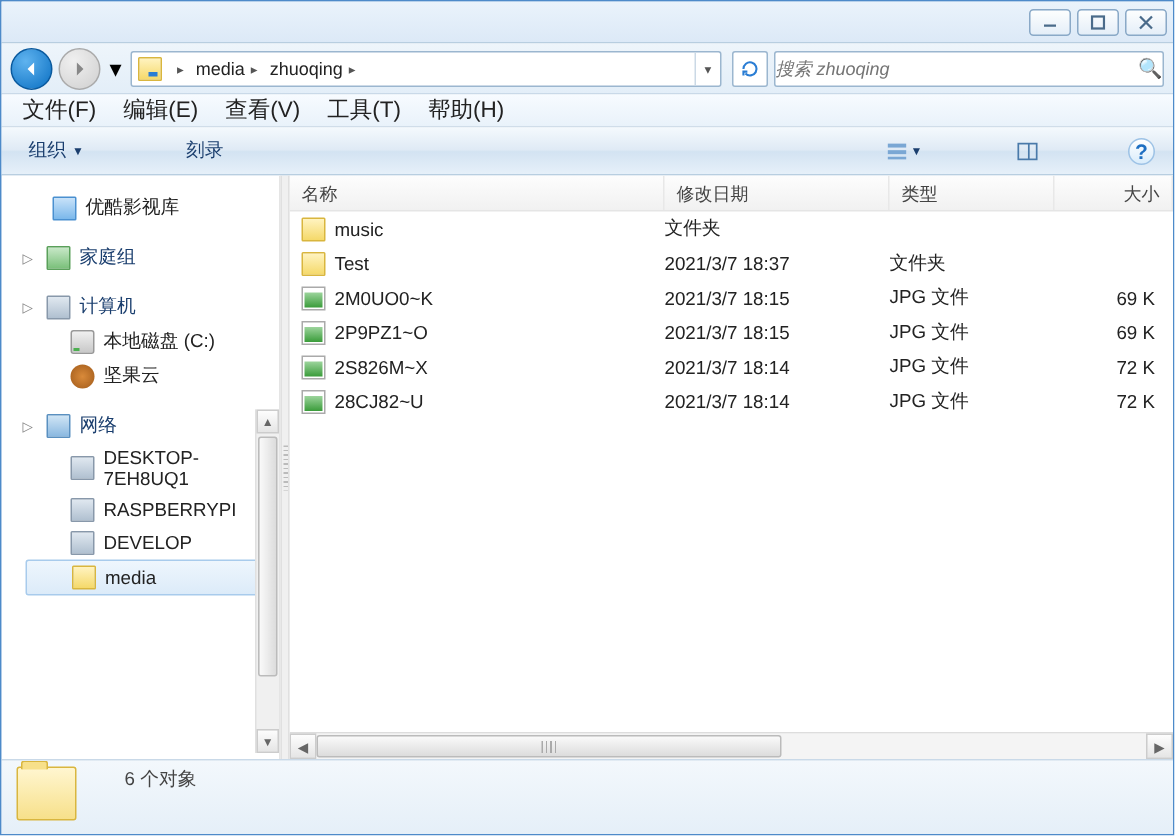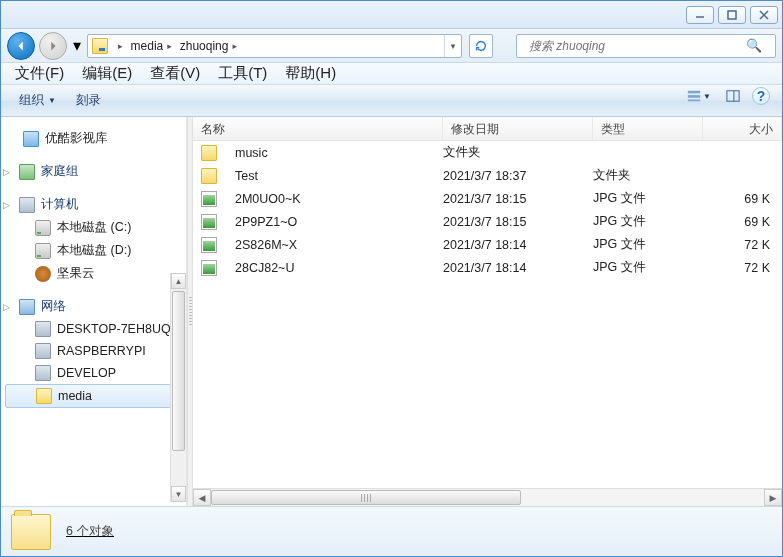--- a/index.html
+++ b/index.html
@@ -19,42 +19,42 @@
 .navbtn.fwd svg { fill:#888; }
 .navdrop { width:12px; height:24px; display:flex; align-items:center; justify-content:center; }
 .addrbar { flex:1; height:24px; border:1px solid #9bb6cf; background:#fff; display:flex; align-items:center; border-radius:2px; }
 .addrseg { display:flex; align-items:center; padding:0 4px; font-size:12px; color:#222; height:100%; }
 .addrseg .tri { margin-left:4px; font-size:9px; color:#555; }
 .addricon { width:16px; height:16px; margin:0 2px 0 4px; background:linear-gradient(#fff3c0,#f5d96a); border:1px solid #d9b63e; border-radius:1px; position:relative; }
 .addricon::before { content:""; position:absolute; bottom:2px; right:2px; width:6px; height:3px; background:#2a7dd4; }
 .addrend { margin-left:auto; display:flex; align-items:center; border-left:1px solid #cbd9e6; height:100%; }
 .addrend .dd { width:16px; display:flex; align-items:center; justify-content:center; font-size:9px; color:#555; height:100%; }
 .refresh { width:24px; height:24px; border:1px solid #9bb6cf; background:#fff; margin-left:3px; display:flex; align-items:center; justify-content:center; color:#2a7dd4; border-radius:2px; }
-.searchbox { width:260px; height:24px; border:1px solid #9bb6cf; background:#fff; margin-left:19px; display:flex; align-items:center; border-radius:2px; padding:0 12px; }
+.searchbox { width:260px; height:24px; border:1px solid #9bb6cf; background:#fff; margin-left:0; display:flex; align-items:center; border-radius:2px; padding:0 0; }
 .searchbox input { border:none; outline:none; flex:1; font-size:12px; color:#555; font-style:italic; background:transparent; }
 .searchbox .mag { color:#2a7dd4; font-size:13px; }
 
 
 .menurow { height:22px; background:linear-gradient(#f7fbff,#e9f2fa); border-bottom:1px solid #d0dde9; display:flex; align-items:center; padding:0 6px; gap:2px; }
 .mitem { font-size:15px; color:#222; padding:2px 8px; }
 
 
-.toolbar { height:32px; background:linear-gradient(#f4f9fd,#dfeaf5 48%,#d3e3f2 52%,#e6f0f9); border-bottom:1px solid #b8cee0; display:flex; padding:0 8px; }
+.toolbar { height:32px; background:linear-gradient(#f4f9fd,#dfeaf5 48%,#d3e3f2 52%,#e6f0f9); border-bottom:1px solid #b8cee0; display:flex; align-items:center; padding:0 8px;gap:48px; }
 .titem { font-size:12.5px; color:#1a3e6e; padding:4px 10px; display:flex; align-items:center; gap:4px; }
 .titem .dd { font-size:8px; }
 .tspacer { flex:1; }
 .ticon { width:26px; height:22px; display:flex; align-items:center; justify-content:center; border:1px solid transparent; border-radius:2px; margin-left:2px; }
 .ticon.view { width:38px; }
 .ticon svg { width:14px; height:14px; }
 .help { color:#1e6fc2; font-weight:bold; font-size:14px; border:1px solid #9ec3e6; border-radius:50%; width:18px; height:18px; display:flex; align-items:center; justify-content:center; background:linear-gradient(#fff,#d9ecfb); }
 
 
 .body { flex:1; display:flex; overflow:hidden; }
 .sidebar { width:186px; background:#fff; overflow-y:auto; font-size:12.5px; color:#222; padding:4px 0 4px 0; border-right:1px solid #e5e5e5; position:relative; }
-.sgroup { margin:6px 0 10px 0; }
+.sgroup { margin:6px 0 10px 12px; }
 .sgrouphdr { display:flex; align-items:center; padding:3px 6px 3px 14px; gap:6px; color:#1a3e6e; }
 .sgrouphdr .tri { font-size:9px; color:#888; width:10px; margin-left:-12px; }
 .sitem { display:flex; align-items:center; padding:3px 6px 3px 34px; gap:6px; }
 .sitem.selected { background:linear-gradient(#eef6fd,#dcebf9); border:1px solid #a8cbec; border-radius:2px; margin:0 4px; padding-left:30px; }
 .ico { width:16px; height:16px; flex-shrink:0; }
 .ico-folder { background:linear-gradient(#fff3c0,#f5d96a); border:1px solid #d9b63e; border-radius:1px; }
 .ico-folder-blue { background:linear-gradient(#c8e2f9,#7bb8eb); border:1px solid #4a90d0; border-radius:1px; }
 .ico-drive { background:linear-gradient(#f0f0f0,#c8c8c8); border:1px solid #999; border-radius:2px; position:relative; }
 .ico-drive::after { content:""; position:absolute; left:1px; bottom:1px; width:4px; height:2px; background:#4caf50; }
 .ico-nut { background:radial-gradient(circle,#d98a3a,#a05a1a); border-radius:50%; }
@@ -69,30 +69,30 @@
 
 .main { flex:1; display:flex; flex-direction:column; background:#fff; overflow:hidden; }
 .colhdr { height:24px; display:flex; border-bottom:1px solid #e5e5e5; background:linear-gradient(#fdfdfd,#f1f1f1); font-size:12px; color:#444; }
 .colhdr > div { padding:4px 8px; border-right:1px solid #e8e8e8; }
 .c-name { width:250px; }
 .c-date { width:150px; }
 .c-type { width:110px; }
 .c-size { flex:1; text-align:right; padding-right:12px; }
 .filelist { flex:1; overflow:auto; }
 .frow { display:flex; font-size:12.5px; color:#222; padding:3px 0; align-items:center; }
-.frow .c-name { display:flex; align-items:center; gap:18px; padding-left:8px; }
+.frow .c-name { display:flex; align-items:center; gap:6px; padding-left:8px; }
 .frow .c-size { color:#222; }
 .hscroll { height:18px; background:#f0f0f0; border-top:1px solid #ddd; position:relative; display:flex; align-items:center; }
 .hscroll .arrow { width:18px; height:100%; background:linear-gradient(#fdfdfd,#e5e5e5); border:1px solid #ccc; display:flex; align-items:center; justify-content:center; font-size:9px; color:#666; }
 .hscroll .track { flex:1; height:100%; background:#f4f4f4; position:relative; }
 .hscroll .thumb { position:absolute; left:0; top:1px; bottom:1px; width:56%; background:linear-gradient(#fafafa,#dcdcdc); border:1px solid #bbb; border-radius:2px; }
 .hscroll .grip { position:absolute; left:50%; top:50%; transform:translate(-50%,-50%); width:10px; height:8px; background:repeating-linear-gradient(90deg,#aaa,#aaa 1px,transparent 1px,transparent 3px); }
 
 
-.status { height:50px; background:linear-gradient(#f3f8fc,#e5eff8); border-top:1px solid #c9d9e8; display:flex; align-items:center; padding:4px 10px; gap:15px;text-decoration:underline; }
+.status { height:50px; background:linear-gradient(#f3f8fc,#e5eff8); border-top:1px solid #c9d9e8; display:flex; align-items:flex-start; padding:4px 10px; gap:32px; }
 .bigfolder { width:40px; height:36px; background:linear-gradient(#fff6d0,#f7e08a); border:1px solid #d9b63e; border-radius:2px; position:relative; }
 .bigfolder::before { content:""; position:absolute; top:-5px; left:2px; width:16px; height:5px; background:#f7e08a; border:1px solid #d9b63e; border-bottom:none; border-radius:2px 2px 0 0; }
 .statustext { font-size:12.5px; color:#444; }
 
 
 .sb-vscroll { position:absolute; right:0; top:156px; bottom:4px; width:16px; background:#f0f0f0; border-left:1px solid #e0e0e0; }
 .sb-vscroll .arrow { height:16px; background:linear-gradient(#fdfdfd,#e5e5e5); border:1px solid #ccc; display:flex; align-items:center; justify-content:center; font-size:8px; color:#666; }
 .sb-vscroll .vthumb { position:absolute; top:18px; left:1px; right:1px; height:70%; background:linear-gradient(90deg,#fafafa,#dcdcdc); border:1px solid #bbb; border-radius:2px; }
 </style>
 </head>
@@ -213,24 +213,20 @@
           <span class="tri">▷</span>
           <span class="ico ico-pc"></span>
           <span>计算机</span>
         </div>
         <div id="drives">
             <div class="sitem">
               <span class="ico ico-drive"></span>
               <span>本地磁盘 (C:)</span>
             </div>
             <div class="sitem">
-              <span class="ico ico-drive"></span>
-              <span>本地磁盘 (D:)</span>
-            </div>
-            <div class="sitem">
               <span class="ico ico-nut"></span>
               <span>坚果云</span>
             </div>
           </div>
       </div>
       <div class="sgroup">
         <div class="sgrouphdr">
           <span class="tri">▷</span>
           <span class="ico ico-net"></span>
           <span>网络</span>

